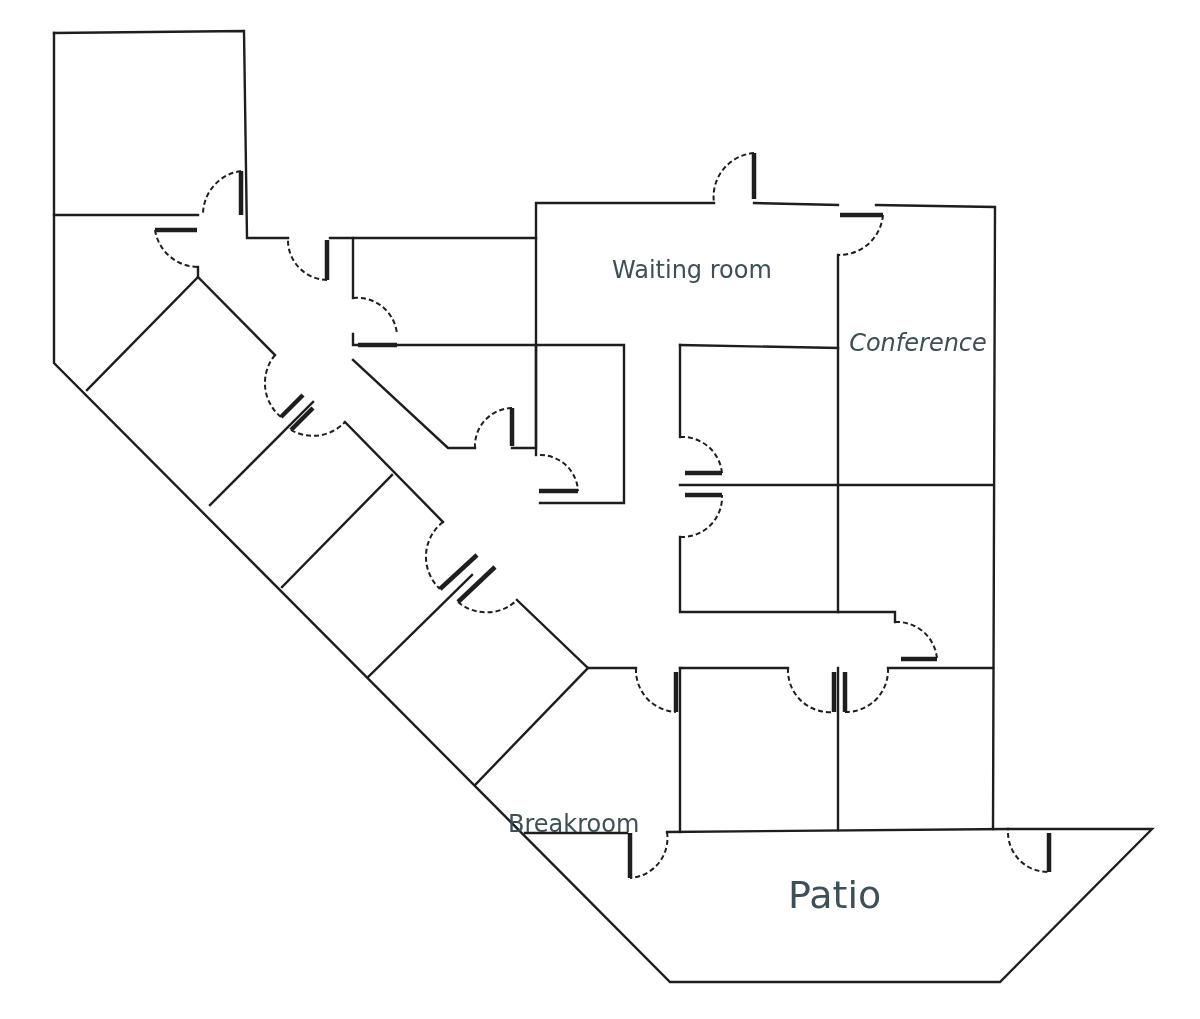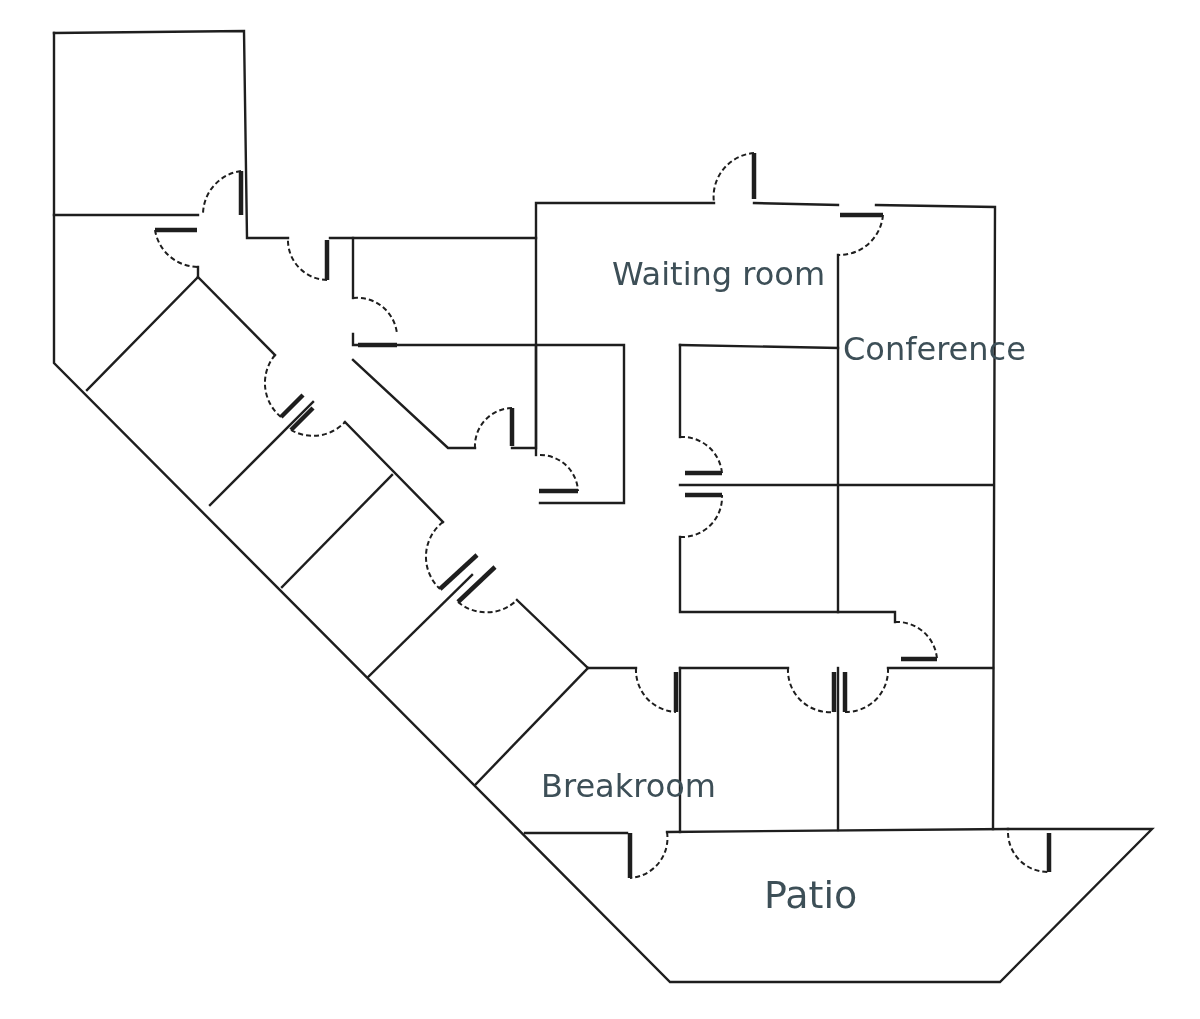--- a/index.html
+++ b/index.html
@@ -3,23 +3,23 @@
 <meta charset="utf-8">
 <style>
   html, body { margin:0; padding:0; background:#ffffff; }
   body { width:1200px; height:1019px; overflow:hidden; position:relative;
          font-family:"Liberation Sans", sans-serif; }
   #plan { position:absolute; left:0; top:0; width:1200px; height:1019px; }
   .wall { stroke:#1e1e1e; stroke-width:2.4; fill:none; stroke-linecap:square; stroke-linejoin:miter; }
   .leaf { stroke:#1e1e1e; stroke-width:4.5; fill:none; stroke-linecap:butt; }
   .swing { stroke:#1e1e1e; stroke-width:2; fill:none; stroke-dasharray:5 3; }
   .lbl { position:absolute; color:#3d4f57; font-family:"DejaVu Sans", sans-serif; white-space:nowrap; line-height:1; }
-  .lbl-md { font-size:32px; }
+  .lbl-md { font-size:24px; }
   .lbl-lg { font-size:38px; }
-  .lbl-center { text-align:center; line-height:1.45; }
+  .lbl-center { text-align:center; line-height:1.45;font-style:italic; }
 </style>
 </head>
 <body>
 
 <svg id="plan" viewBox="0 0 1200 1019" xmlns="http://www.w3.org/2000/svg">
   <g id="walls">
       <path d="M54,33 L244,31 L247,238 L288,238" class="wall"></path>
       <path d="M54,33 L54,363 L670,982 L1000,982 L1152,829 L1008,829" class="wall"></path>
       <path d="M54,215 L198,215" class="wall"></path>
       <path d="M198,267 L198,277 L87,390" class="wall"></path>
@@ -95,15 +95,15 @@
       <path d="M1008,833 A40,40 0 0 0 1049,872" class="swing"></path>
     </g>
 </svg>
 
 <div class="lbl lbl-md" style="left:612px; top:258px;">Waiting room</div>
 
 <div class="lbl lbl-md lbl-center" style="left:843px; top:326px; width:150px;">
   <div>Conference</div>
 </div>
 
-<div class="lbl lbl-md" style="left:508px; top:770px;margin-left:33px;">Breakroom</div>
+<div class="lbl lbl-md" style="left:508px; top:812px;">Breakroom</div>
 
-<div class="lbl lbl-lg" style="left:764px; top:876px;">Patio</div>
+<div class="lbl lbl-lg" style="left:788px; top:876px;">Patio</div>
 
 </body></html>

